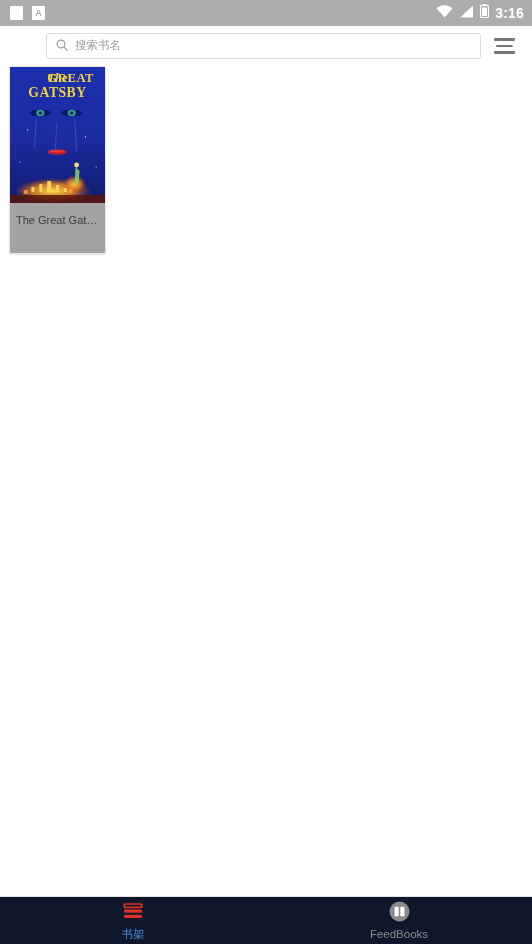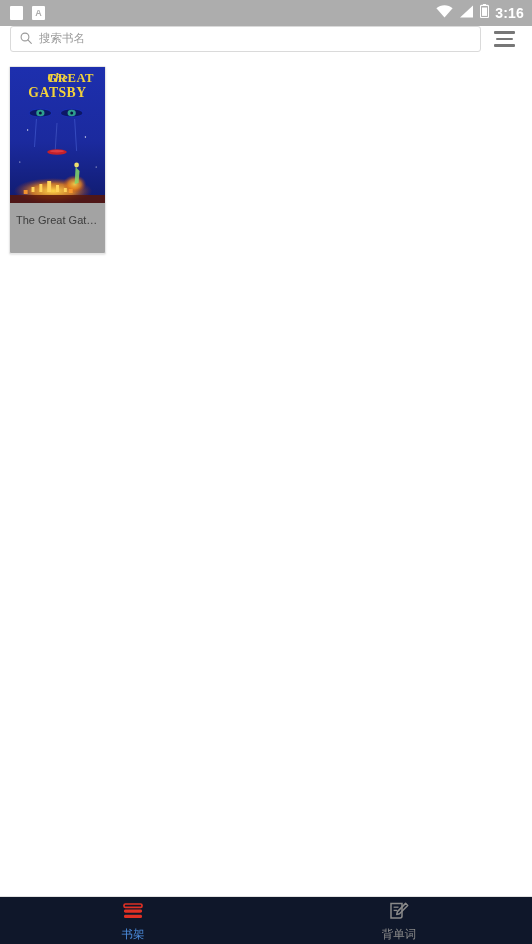--- a/index.html
+++ b/index.html
@@ -24,22 +24,22 @@
     color: #adadad; font-size: 9px; font-weight: bold;
     display: flex; align-items: center; justify-content: center;
     font-family: "Liberation Sans", sans-serif;
   }
   .sb-right { margin-left: auto; display: flex; align-items: center; gap: 6px; }
   .sb-time { font-size: 14px; font-weight: bold; letter-spacing: .2px; }
   .ico-wifi, .ico-signal, .ico-batt { display: block; }
 
   
   .searchrow {
-    height: 40px; display: flex; 
-    padding: 0 15px 0 10px; gap: 10px; background: #ffffff;
+    height: 40px; display: flex; align-items: center;
+    padding: 0 15px 0 10px; gap: 10px; background: #ffffff; margin-left: 36px;
   }
   .searchbox {
     flex: 1; height: 26px; border: 1px solid #dadada; border-radius: 3px;
     background: #fff; display: flex; align-items: center; gap: 7px;
     padding: 0 9px;
   }
   .search-ph { font-size: 11.5px; color: #9a9a9a; line-height: 1; }
   .hamburger {
     width: 26px; height: 26px; display: flex; flex-direction: column;
     justify-content: center; align-items: center; gap: 4px; cursor: pointer;
@@ -200,28 +200,27 @@
       <span class="tab-icon">
         <svg width="22" height="20" viewBox="0 0 22 20">
           <rect x="2" y="2" width="18" height="3.3" rx="1.4" fill="none" stroke="#e03024" stroke-width="1.7"></rect>
           <rect x="2" y="7.4" width="18" height="3.3" rx="1.4" fill="#e03024"></rect>
           <rect x="2" y="12.8" width="18" height="3.3" rx="1.4" fill="#e03024"></rect>
         </svg>
       </span>
       <span class="tab-label">书架</span>
     </div>
 
+
     <div class="tab">
       <span class="tab-icon">
-        <svg width="22" height="21" viewBox="0 0 22 21">
-          <path d="M3 2.5h11v12.5a2 2 0 0 1-2 2H3z" fill="none" stroke="#8a8a8a" stroke-width="1.5"></path>
-          <line x1="5.6" y1="6.2" x2="10.5" y2="6.2" stroke="#8a8a8a" stroke-width="1.3"></line>
-          <line x1="5.6" y1="9.4" x2="9.2" y2="9.4" stroke="#8a8a8a" stroke-width="1.3"></line>
-          <path d="M17.6 2.4l2.1 2.1-8.2 8.2-2.8.7.7-2.8z" fill="none" stroke="#8a8a8a" stroke-width="1.5" stroke-linejoin="round"></path>
-        </svg>
-      </span>
-      <span class="tab-label">背单词</span>
-    </div>
-
+        <svg width="21" height="21" viewBox="0 0 21 21">
+          <circle cx="10.5" cy="10.5" r="10" fill="#8a8a8a"></circle>
+          <rect x="5.6" y="5.8" width="4.1" height="9.4" rx="0.7" fill="#ffffff"></rect>
+          <rect x="11.3" y="5.8" width="4.1" height="9.4" rx="0.7" fill="#ffffff"></rect>
+        </svg>
+      </span>
+      <span class="tab-label">FeedBooks</span>
+    </div>
 
 
   </div>
 </div>
 
 </body></html>

